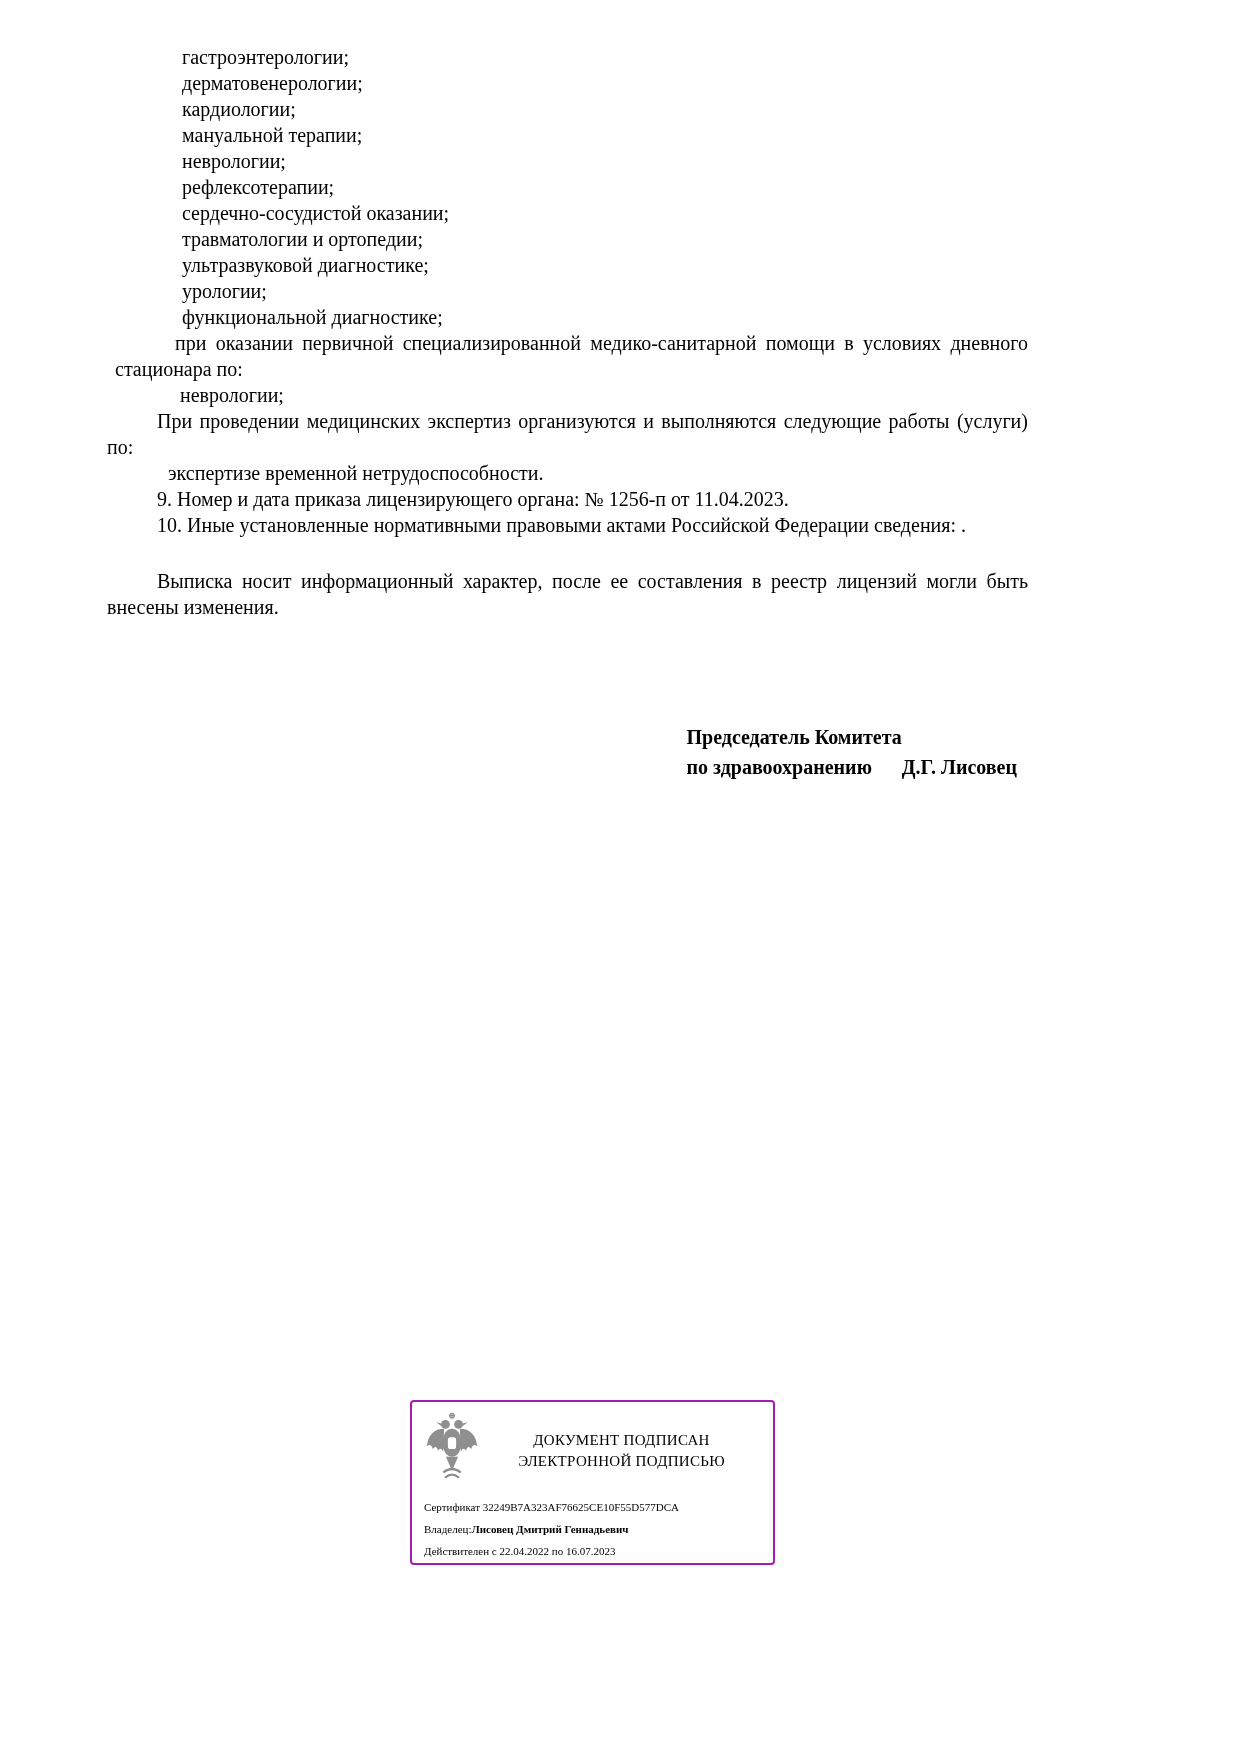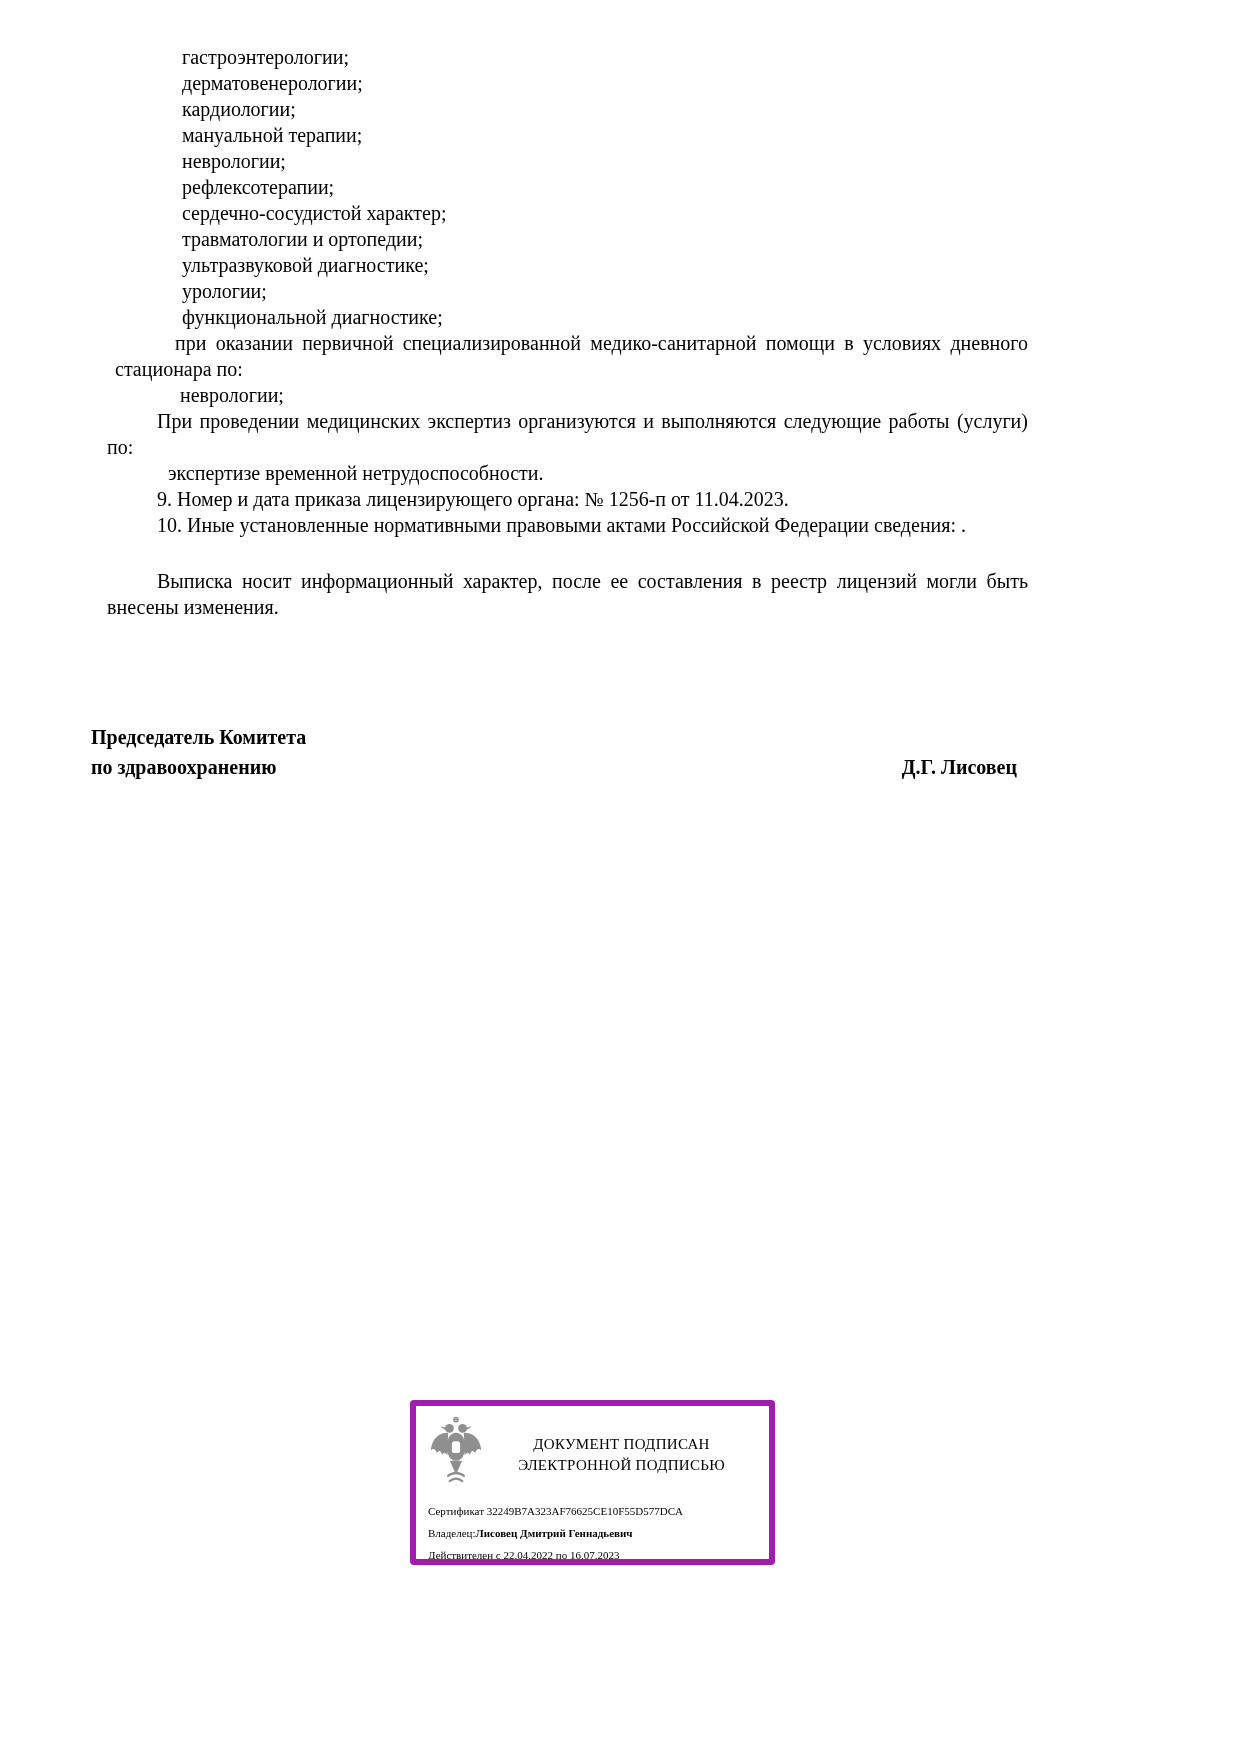--- a/index.html
+++ b/index.html
@@ -31,33 +31,33 @@
     text-indent: 50px;
   }
   .para.indent-60 { text-indent: 60px; margin-left: 8px; }
   .para5 { margin-top: 30px; }
   .signature-row {
     position: absolute;
     top: 722px;
     left: 91px;
     right: 224px;
     display: flex;
-    justify-content: space-between;
+    justify-content: flex-end;
     align-items: flex-end;
     font-weight: bold;
     line-height: 30px;
   }
   .sig-name { white-space: nowrap; }
   .stamp-box {
     position: absolute;
     left: 410px;
     top: 1400px;
     width: 365px;
     height: 165px;
-    border: 6px solid #a21caf;
+    border: 2px solid #a21caf;
     border-radius: 4px;
     box-sizing: border-box;
     overflow: hidden;
     background: #ffffff;
   }
   .stamp-top {
     display: flex;
     align-items: center;
     padding: 9px 10px 4px 12px;
   }
@@ -83,21 +83,21 @@
 
 <div class="content">
 
   <div>
     <div class="list-item">гастроэнтерологии;</div>
     <div class="list-item">дерматовенерологии;</div>
     <div class="list-item">кардиологии;</div>
     <div class="list-item">мануальной терапии;</div>
     <div class="list-item">неврологии;</div>
     <div class="list-item">рефлексотерапии;</div>
-    <div class="list-item">сердечно-сосудистой характер;</div>
+    <div class="list-item">сердечно-сосудистой оказании;</div>
     <div class="list-item">травматологии и ортопедии;</div>
     <div class="list-item">ультразвуковой диагностике;</div>
     <div class="list-item">урологии;</div>
     <div class="list-item">функциональной диагностике;</div>
   </div>
 
   <div class="para indent-60">при оказании первичной специализированной медико-санитарной помощи в условиях дневного стационара по:</div>
   <div class="list2-item">неврологии;</div>
 
   <div class="para">При проведении медицинских экспертиз организуются и выполняются следующие работы (услуги) по:</div>

